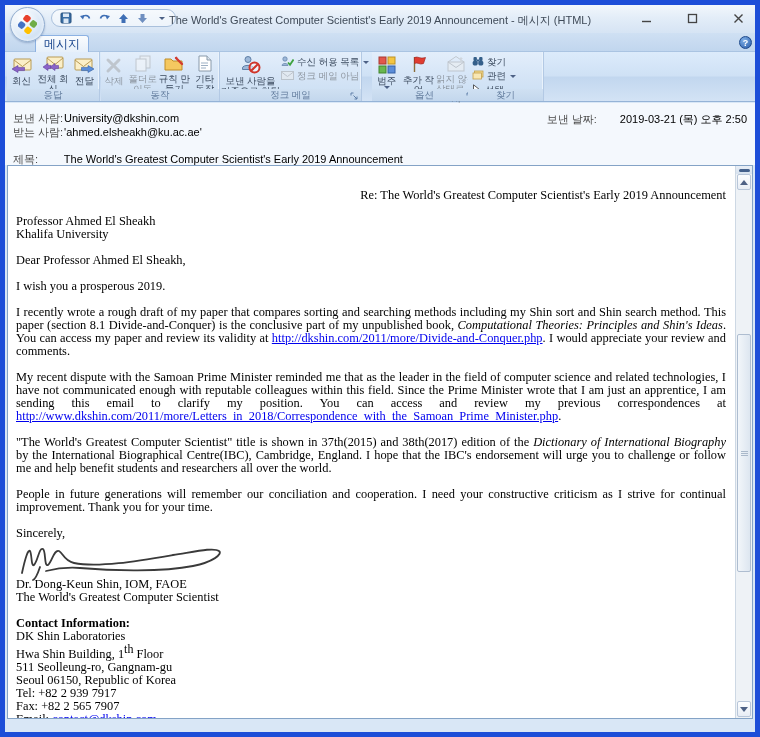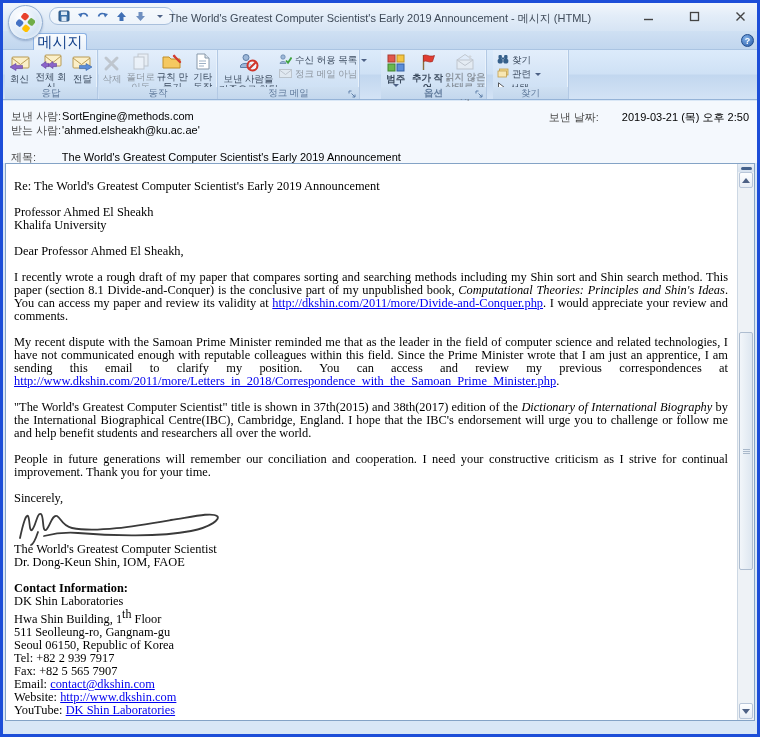--- a/index.html
+++ b/index.html
@@ -1,39 +1,39 @@
 <!DOCTYPE html>
 <html><head>
 <meta charset="utf-8">
 <style>
   * { margin:0; padding:0; box-sizing:border-box; }
   html,body { width:760px; height:737px; }
   body { font-family:"Liberation Sans", sans-serif; font-size:11px; color:#222; background:#d9e7f6; overflow:hidden; }
-  .window { position:absolute; inset:0; width:760px; height:737px; background:#d9e7f6; border:3px solid #1d4ed8; }
+  .window { position:absolute; inset:0; width:760px; height:737px; background:#d9e7f6; border:5px solid #1d4ed8; }
 
   
   .titlebar { position:absolute; top:0; left:0; right:0; height:28px;
     background:linear-gradient(#f2f7fc, #e3edf8 45%, #d6e4f4); }
   .orb { position:absolute; top:2px; left:5px; width:35px; height:35px; border-radius:50%; z-index:30;
     background:radial-gradient(circle at 35% 30%, #ffffff, #dce9f7 55%, #b7cfeb);
     border:1px solid #93aed0; box-shadow:inset 0 0 4px #fff, 0 1px 2px rgba(60,90,140,.35);
     display:flex; align-items:center; justify-content:center; }
   .qat { position:absolute; top:4px; left:46px; height:18px; display:flex; align-items:center; gap:5px;
     padding:0 7px; background:rgba(255,255,255,.5); border:1px solid #a9c0dc; border-radius:9px; }
   .qat .qbtn { display:flex; align-items:center; justify-content:center; width:14px; height:14px; }
   .title-text { position:absolute; top:8px; left:120px; right:120px; text-align:center; color:#3f4a58; font-size:11px; white-space:nowrap; overflow:hidden; }
   .winbtns { position:absolute; top:4px; right:6px; display:flex; gap:24px; }
   .winbtn { width:22px; height:18px; display:flex; align-items:center; justify-content:center; }
 
   
   .tabrow { position:absolute; top:28px; left:0; right:0; height:19px;
     background:linear-gradient(#cfe0f3, #c1d6ee); border-bottom:1px solid #aac4e2; }
   .tab-active { position:absolute; top:30px; left:30px; width:54px; height:17px;
     background:linear-gradient(#fafcfe, #e7f0fa); border:1px solid #8db2e3; border-bottom:none;
-    border-radius:3px 3px 0 0; text-align:center; line-height:16px; color:#15428b; font-size:15px; }
+    border-radius:3px 3px 0 0; text-align:center; line-height:16px; color:#15428b; font-size:12px; }
   .help-btn { position:absolute; top:31px; right:3px; width:13px; height:13px; border-radius:50%;
     background:radial-gradient(circle at 35% 30%, #7fb0e8, #2a5ca8); border:1px solid #1e4a8c;
     color:#fff; font-size:9px; font-weight:bold; text-align:center; line-height:12px; }
 
   
   .ribbon { position:absolute; top:47px; left:0; right:0; height:50px;
     background:linear-gradient(#dcebfb, #cfe1f5 48%, #c2d7ef 52%, #d3e3f5); border-bottom:1px solid #95b3d7; }
   .rgroup { position:absolute; top:0; bottom:0; background:linear-gradient(#e3eefb, #d4e4f6 55%, #cadef3);
     border-right:1px solid #b3c9e4; box-shadow:inset -1px 0 0 #e9f2fb; }
   .rg-label { position:absolute; left:0; right:0; bottom:0; height:12px; text-align:center;
@@ -56,21 +56,21 @@
   .hlabel { display:inline-block; width:48px; color:#4a4a4a; }
   .hvalue { color:#000; }
   .hdate { position:absolute; right:8px; top:9px; white-space:nowrap; }
 
   
   .bodyarea { position:absolute; top:160px; left:2px; right:2px; bottom:13px; background:#fff;
     border:1px solid #84a3c6; overflow:hidden; }
   .content { position:absolute; top:7px; left:8px; right:26px; bottom:0;
     font-family:"Liberation Serif", serif; font-size:12.4px; line-height:13px; color:#000; }
   .content p { margin-top:13px; }
-  .content p:first-child { margin-top:9px; }
+  .content p:first-child { margin-top:16px;text-align:right; }
   .just { text-align:justify; }
   a.lnk { color:#0000ee; text-decoration:underline; }
   .book { font-style:italic; }
   .bold { font-weight:bold; }
   sup { font-size:12px; }
   .sigimg { margin:1px 0 -3px 2px; display:block; }
 
   
   .scroll { position:absolute; top:0; right:0; bottom:0; width:17px; background:#eef2f6; border-left:1px solid #cdd8e4; }
   .sb-split { position:absolute; top:0; left:0; right:0; height:8px; background:linear-gradient(#e8eef6,#d7e2ef);
@@ -284,21 +284,21 @@
       </div>
       <div class="rg-label">정크 메일</div>
       <span class="dlauncher">
         <svg width="9" height="9" viewBox="0 0 9 9">
             <path d="M1,3.5 V1 H3.5" fill="none" stroke="#5e7fa8"></path>
             <path d="M3.5,3.5 L7,7 M7,4.5 V7 H4.5" fill="none" stroke="#5e7fa8"></path>
           </svg>
       </span>
     </div>
 
-    <div class="rgroup" style="left:378px; width:106px;font-weight:bold;">
+    <div class="rgroup" style="left:367px; width:106px;">
       <div class="rg-body">
         <div class="bigbtn" style="width:30px;">
           <span class="ic">
             <svg width="18" height="18" viewBox="0 0 18 18">
                 <rect x="1" y="1" width="7" height="7" fill="#e2574c" stroke="#a93a31"></rect>
                 <rect x="10" y="1" width="7" height="7" fill="#f4c542" stroke="#bd9224"></rect>
                 <rect x="1" y="10" width="7" height="7" fill="#69b84f" stroke="#42852e"></rect>
                 <rect x="10" y="10" width="7" height="7" fill="#5b8dd9" stroke="#3461a5"></rect>
               </svg>
           </span>
@@ -330,21 +330,21 @@
       </div>
       <div class="rg-label">옵션</div>
       <span class="dlauncher">
         <svg width="9" height="9" viewBox="0 0 9 9">
             <path d="M1,3.5 V1 H3.5" fill="none" stroke="#5e7fa8"></path>
             <path d="M3.5,3.5 L7,7 M7,4.5 V7 H4.5" fill="none" stroke="#5e7fa8"></path>
           </svg>
       </span>
     </div>
 
-    <div class="rgroup" style="left:490px; width:76px;">
+    <div class="rgroup" style="left:463px; width:76px;">
       <div class="rg-body">
         <div class="smallcol" style="width:100%; padding-left:4px;">
           <div class="smallbtn">
             <span>
               <svg width="12" height="10" viewBox="0 0 12 10">
                   <rect x="1.5" y="1" width="3.4" height="4" rx="1" fill="#355f8a"></rect>
                   <rect x="7.1" y="1" width="3.4" height="4" rx="1" fill="#355f8a"></rect>
                   <circle cx="3.2" cy="7" r="2.6" fill="#355f8a"></circle>
                   <circle cx="8.8" cy="7" r="2.6" fill="#355f8a"></circle>
                   <rect x="4.8" y="3.5" width="2.4" height="2" fill="#355f8a"></rect>
@@ -373,21 +373,21 @@
           </div>
         </div>
       </div>
       <div class="rg-label">찾기</div>
     </div>
   </div>
 
   <div class="headers">
     <div class="hrow" style="top:8px;">
       <span class="hlabel">보낸 사람:</span>
-      <span class="hvalue">SortEngine@methods.com</span>
+      <span class="hvalue">University@dkshin.com</span>
     </div>
     <div class="hdate">
       <span class="hlabel" style="width:auto; margin-right:20px;">보낸 날짜:</span>
       <span class="hvalue">2019-03-21 (목) 오후 2:50</span>
     </div>
     <div class="hrow" style="top:22px;">
       <span class="hlabel">받는 사람:</span>
       <span class="hvalue">'ahmed.elsheakh@ku.ac.ae'</span>
     </div>
     <div class="hrow" style="top:36px;margin-top:40px;">
@@ -401,39 +401,40 @@
   </div>
 
   <div class="bodyarea">
     <div class="content">
       <p>Re: The World's Greatest Computer Scientist's Early 2019 Announcement</p>
       <p>
         <span>Professor Ahmed El Sheakh</span><br>
         <span>Khalifa University</span>
       </p>
       <p>Dear Professor Ahmed El Sheakh,</p>
+      <p>I wish you a prosperous 2019.</p>
       <p class="just"><span>I recently wrote a rough draft of my paper that compares sorting and searching methods including my Shin sort and Shin search method. This paper (section 8.1 Divide-and-Conquer) is the conclusive part of my unpublished book, </span><span class="book">Computational Theories: Principles and Shin's Ideas</span><span>. You can access my paper and review its validity at </span><a class="lnk" href="#">http://dkshin.com/2011/more/Divide-and-Conquer.php</a><span>. I would appreciate your review and comments.</span></p>
       <p class="just"><span>My recent dispute with the Samoan Prime Minister reminded me that as the leader in the field of computer science and related technologies, I have not communicated enough with reputable colleagues within this field. Since the Prime Minister wrote that I am just an apprentice, I am sending this email to clarify my position. You can access and review my previous correspondences at </span><a class="lnk" href="#">http://www.dkshin.com/2011/more/Letters_in_2018/Correspondence_with_the_Samoan_Prime_Minister.php</a><span>.</span></p>
       <p class="just"><span>"The World's Greatest Computer Scientist" title is shown in 37th(2015) and 38th(2017) edition of the </span><span class="book">Dictionary of International Biography</span><span> by the International Biographical Centre(IBC), Cambridge, England. I hope that the IBC's endorsement will urge you to challenge or follow me and help benefit students and researchers all over the world.</span></p>
       <p class="just">People in future generations will remember our conciliation and cooperation. I need your constructive criticism as I strive for continual improvement. Thank you for your time.</p>
       <p>Sincerely,</p>
       <svg class="sigimg" width="215" height="40" viewBox="0 0 215 40">
         <path d="M4,32 C7,18 10,8 12,10 C14,13 13,26 16,24 C20,20 21,6 25,8 C28,10 26,26 30,24 C34,21 36,8 41,10 C45,12 46,20 56,22 C80,27 120,20 155,14 C175,11 196,6 201,10 C205,13 195,21 175,25 C145,31 95,30 62,27 C48,26 36,28 28,30" fill="none" stroke="#3a3a3a" stroke-width="1.8" stroke-linecap="round"></path>
         <path d="M22,26 C20,32 18,38 15,39" fill="none" stroke="#3a3a3a" stroke-width="1.8" stroke-linecap="round"></path>
       </svg>
+      <div>Dr. Dong-Keun Shin, IOM, FAOE</div>
       <div>The World's Greatest Computer Scientist</div>
-      <div>Dr. Dong-Keun Shin, IOM, FAOE</div>
       <p>
         <span class="bold">Contact Information:</span><br>
         <span>DK Shin Laboratories</span><br>
         <span><span>Hwa Shin Building, 1</span><sup>th</sup><span> Floor</span></span><br>
         <span>511 Seolleung-ro, Gangnam-gu</span><br>
         <span>Seoul 06150, Republic of Korea</span><br>
         <span>Tel: +82 2 939 7917</span><br>
-        <span>Fax: +82 5 565 7907</span><br>
+        <span>Fax: +82 2 565 7907</span><br>
         <span>Email: </span><a class="lnk" href="#">contact@dkshin.com</a><br>
         <span>Website: </span><a class="lnk" href="#">http://www.dkshin.com</a><br>
         <span>YouTube: </span><a class="lnk" href="#">DK Shin Laboratories</a>
       </p>
     </div>
 
     <div class="scroll">
       <div class="sb-split">
           <i></i>
         </div>

